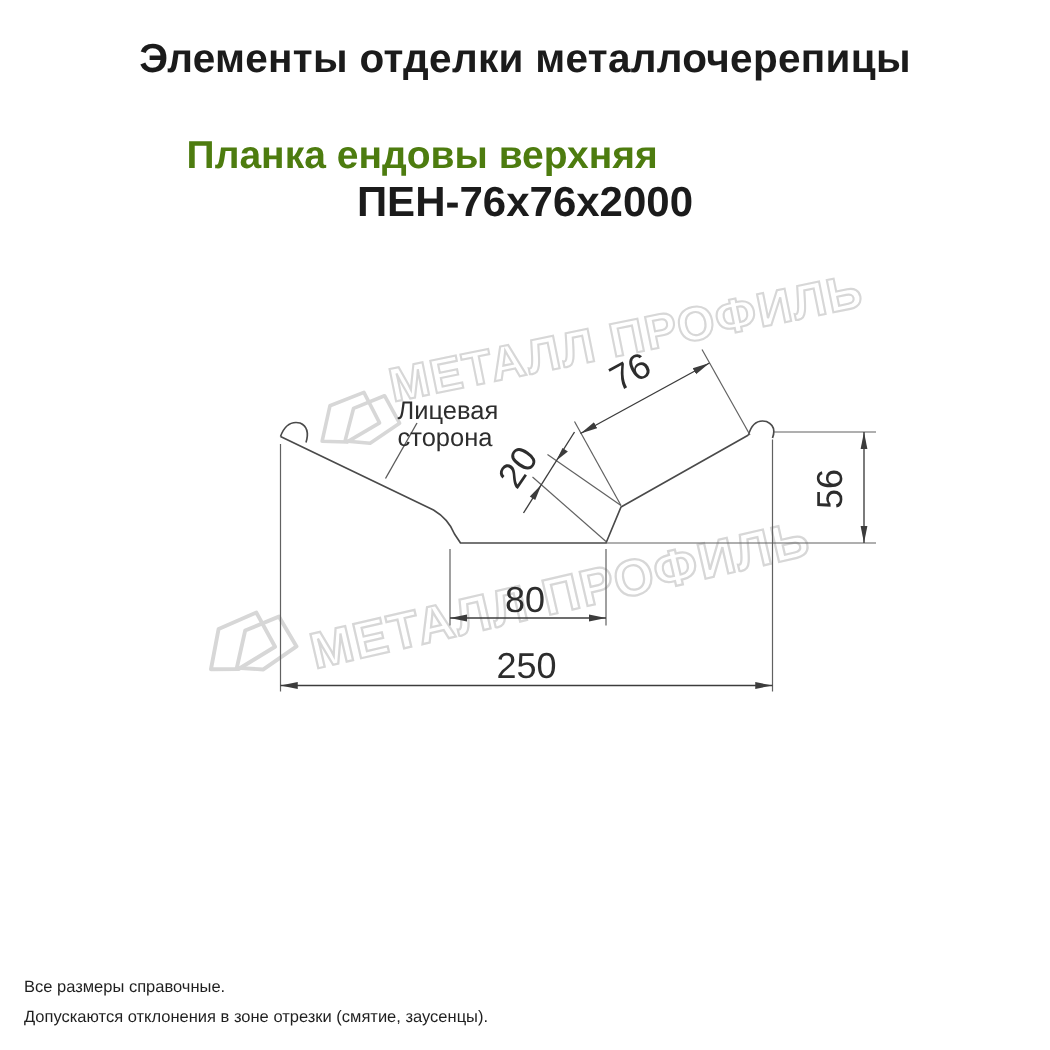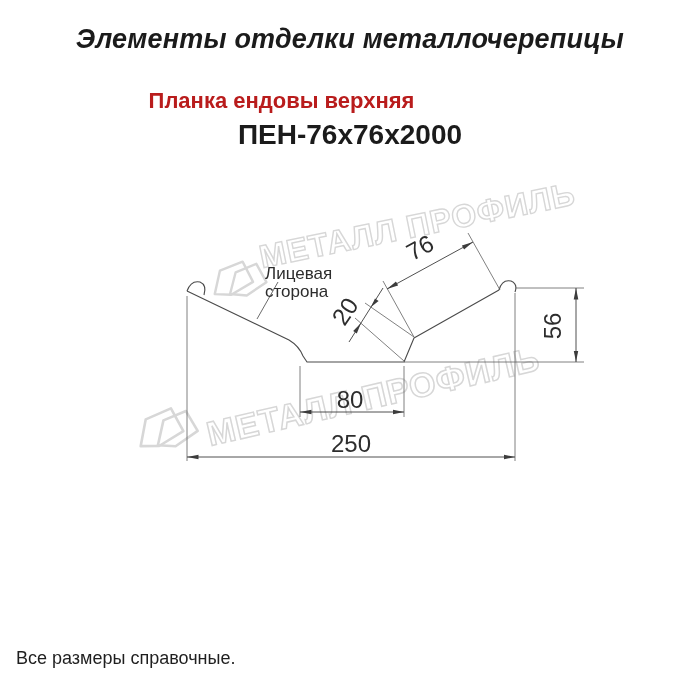--- a/index.html
+++ b/index.html
@@ -2,33 +2,33 @@
 <html><head>
 <meta charset="utf-8">
 <style>
   html,body{margin:0;padding:0;background:#ffffff;}
   .page{
     position:relative;width:700px;height:700px;background:#ffffff;overflow:hidden;
     font-family:"Liberation Sans",sans-serif;color:#1c1c1c;
   }
   .title-main{
     position:absolute;top:24px;left:0;width:700px;text-align:center;
-    font-size:27px;font-weight:bold;line-height:1.15;letter-spacing:0.2px;color:#1b1b1b;font-style:italic;
+    font-size:27px;font-weight:bold;line-height:1.15;letter-spacing:0.2px;color:#1b1b1b;
   }
   .title-sub{
     position:absolute;top:88px;left:0;width:563px;text-align:center;
-    font-size:22px;font-weight:bold;color:#b91c1c;
+    font-size:26px;font-weight:bold;color:#4d7c0f;
   }
   .title-code{
     position:absolute;top:119px;left:0;width:700px;text-align:center;
     font-size:28px;font-weight:bold;color:#1b1b1b;
   }
   .notes{
     position:absolute;left:16px;top:648px;width:600px;
-    font-size:18px;line-height:20px;color:#1f1f1f;
+    font-size:11px;line-height:20px;color:#1f1f1f;
   }
   svg{position:absolute;left:0;top:0;}
   svg text{font-family:"Liberation Sans",sans-serif;}
   .dim-text{font-size:24px;fill:#2d2d2d;}
   .face-text{font-size:17px;fill:#2d2d2d;}
   .wm-text{font-weight:bold;fill:none;}
 </style>
 </head>
 <body>
 
@@ -100,15 +100,16 @@
     <text class="dim-text" transform="translate(352,316) rotate(-56)" text-anchor="middle">20</text>
 
     <g>
       <text class="face-text" x="265" y="279">Лицевая</text>
       <text class="face-text" x="265" y="297">сторона</text>
     </g>
   </svg>
 
   <div class="notes">
     <div>Все размеры справочные.</div>
+    <div>Допускаются отклонения в зоне отрезки (смятие, заусенцы).</div>
   </div>
 
 </div>
 
 </body></html>

